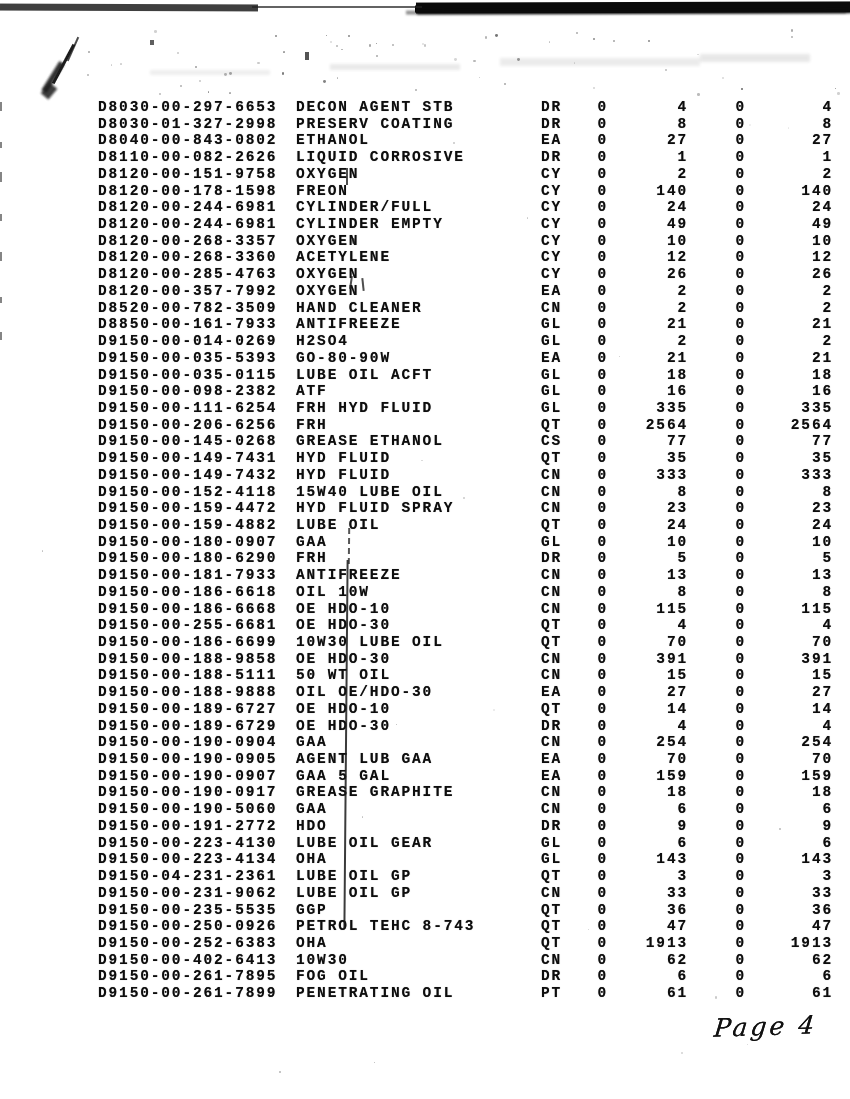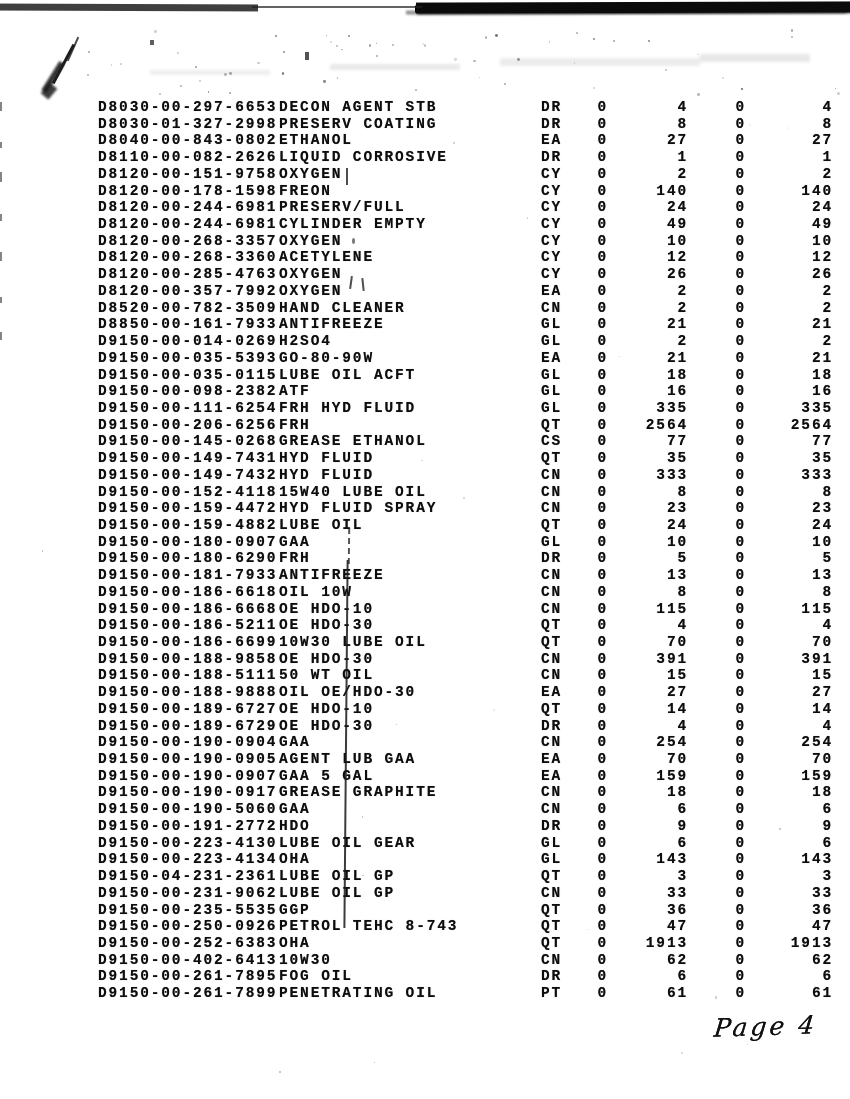--- a/index.html
+++ b/index.html
@@ -63,21 +63,21 @@
   
   .rows{
     position:absolute;left:98px;top:99px;width:740px;
     font-size:14.5px;font-weight:700;letter-spacing:1.85px;
     text-shadow:0 0 .7px rgba(20,20,20,.55);
     filter:contrast(1.05);
   }
   .row{position:relative;height:16.72px;}
   .row .c{position:absolute;top:0;white-space:pre;}
   .c.stock{left:0;}
-  .c.name{left:181px;}
+  .c.name{left:198px;}
   .c.unit{left:443px;}
   .c.num{text-align:right;}
   .c.z1{left:430px;width:80px;}
   .c.q1{left:512px;width:78px;}
   .c.z2{left:570px;width:78px;}
   .c.q2{left:650px;width:85px;}
   
   .handwriting{
     position:absolute;left:714px;top:1012px;
     font-family:"DejaVu Serif","Liberation Serif",serif;
@@ -175,21 +175,21 @@
     <span class="c name">FREON</span>
     <span class="c unit">CY</span>
     <span class="c z1 num">0</span>
     <span class="c q1 num">140</span>
     <span class="c z2 num">0</span>
     <span class="c q2 num">140</span>
   </div>
 
   <div class="row">
     <span class="c stock">D8120-00-244-6981</span>
-    <span class="c name">PRESERV/FULL</span>
+    <span class="c name">CYLINDER/FULL</span>
     <span class="c unit">CY</span>
     <span class="c z1 num">0</span>
     <span class="c q1 num">24</span>
     <span class="c z2 num">0</span>
     <span class="c q2 num">24</span>
   </div>
 
   <div class="row">
     <span class="c stock">D8120-00-244-6981</span>
     <span class="c name">CYLINDER EMPTY</span>
@@ -424,21 +424,21 @@
     <span class="c stock">D9150-00-186-6668</span>
     <span class="c name">OE HDO-10</span>
     <span class="c unit">CN</span>
     <span class="c z1 num">0</span>
     <span class="c q1 num">115</span>
     <span class="c z2 num">0</span>
     <span class="c q2 num">115</span>
   </div>
 
   <div class="row">
-    <span class="c stock">D9150-00-186-5211</span>
+    <span class="c stock">D9150-00-255-6681</span>
     <span class="c name">OE HDO-30</span>
     <span class="c unit">QT</span>
     <span class="c z1 num">0</span>
     <span class="c q1 num">4</span>
     <span class="c z2 num">0</span>
     <span class="c q2 num">4</span>
   </div>
 
   <div class="row">
     <span class="c stock">D9150-00-186-6699</span>

